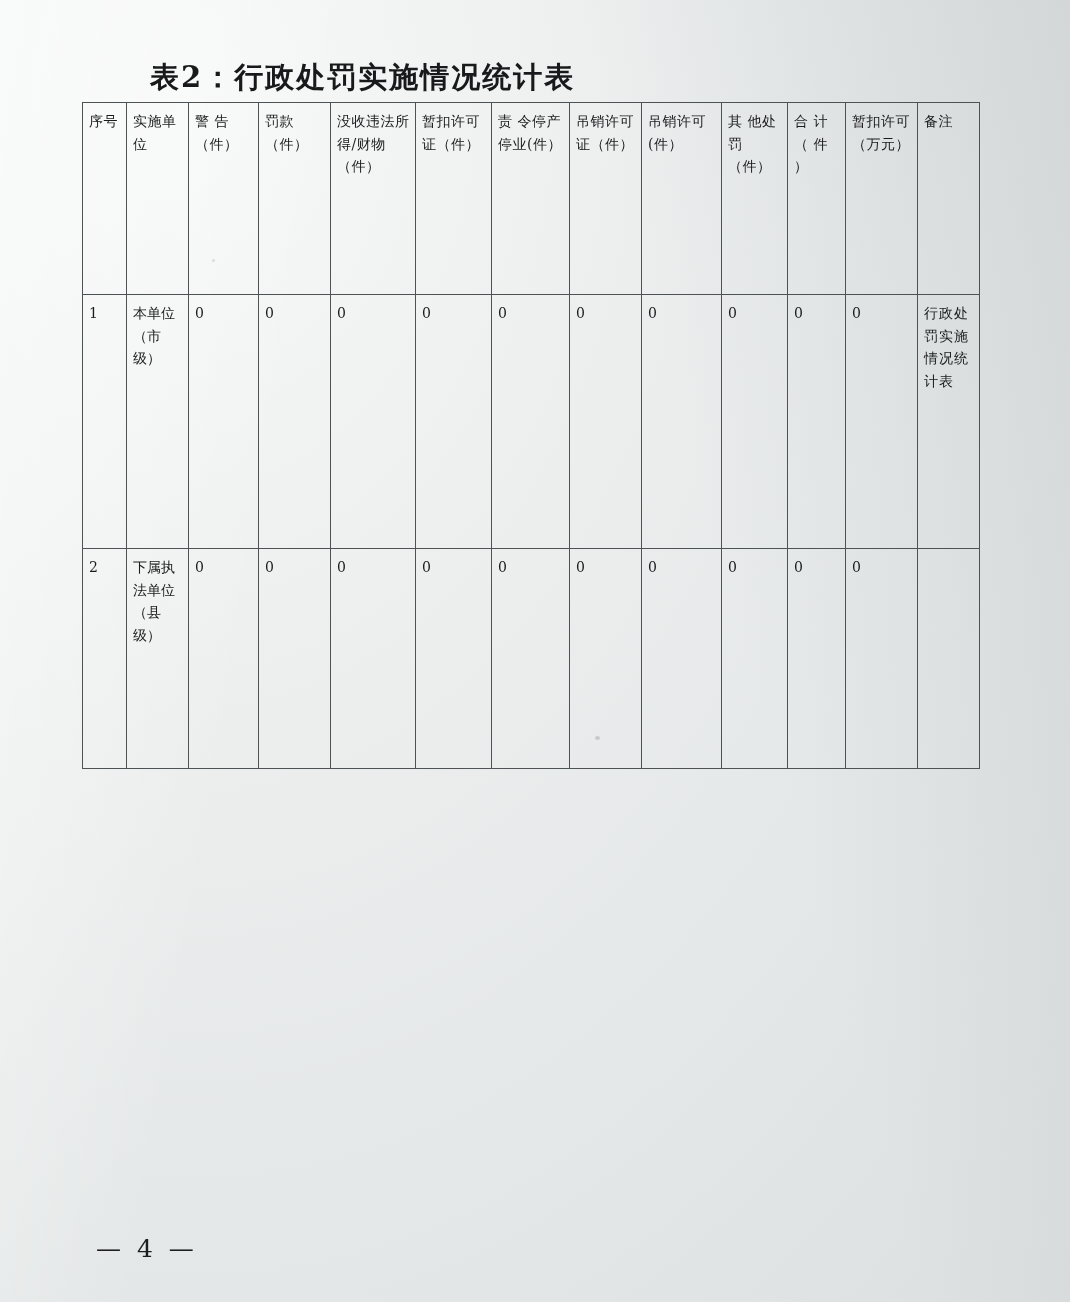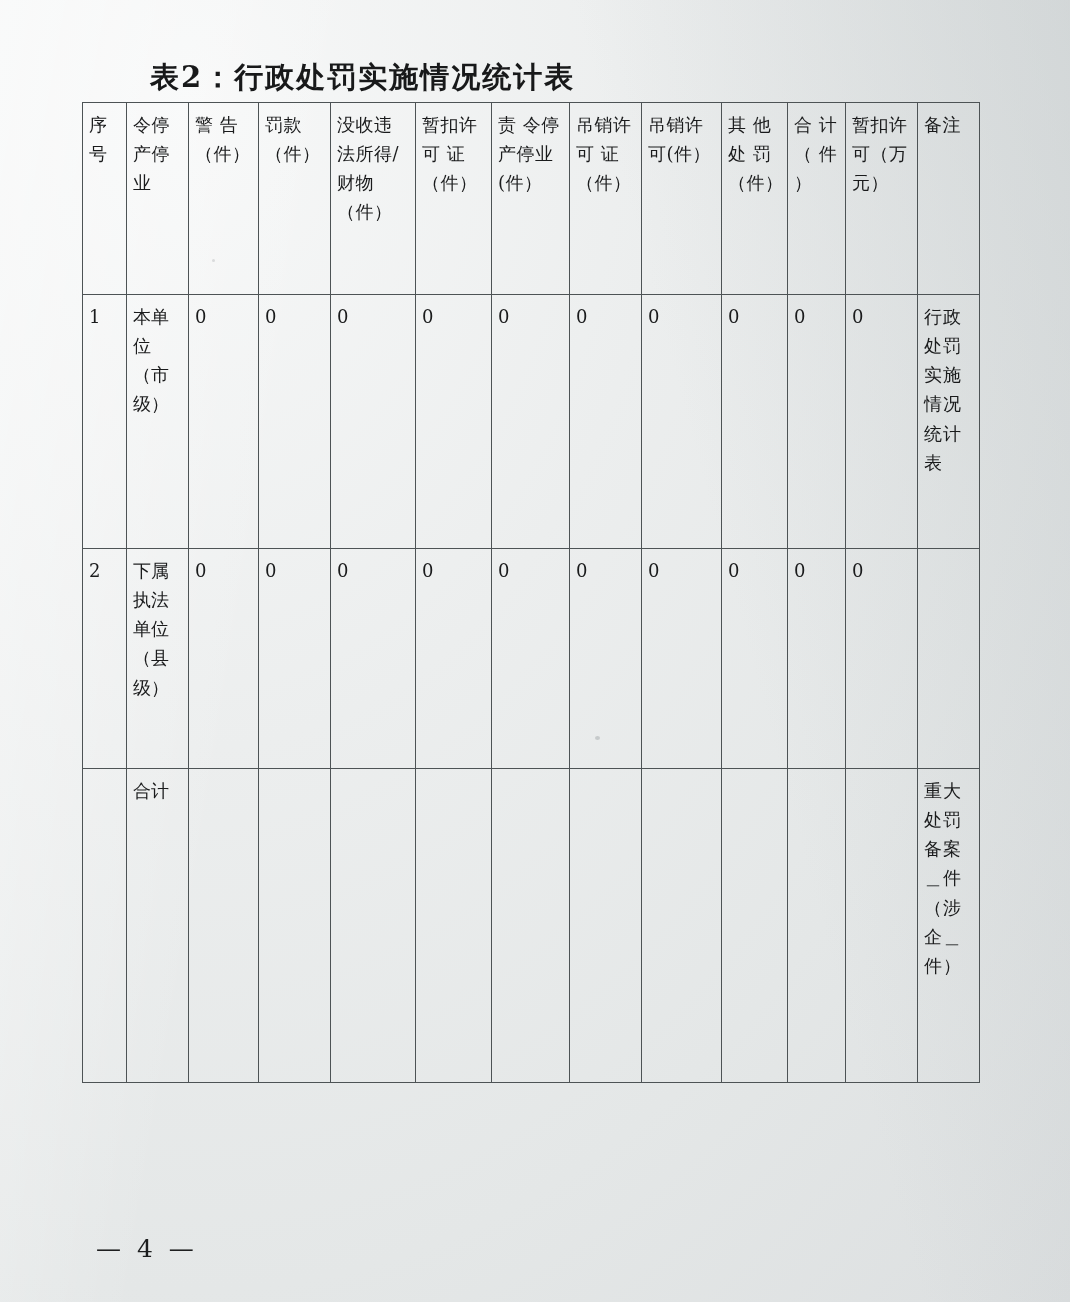--- a/index.html
+++ b/index.html
@@ -56,21 +56,21 @@
     top: 86px;
     width: 868px;
     border-collapse: collapse;
     table-layout: fixed;
     background: transparent;
   }
   table.stat-table td {
     border: 1px solid #4d5355;
     vertical-align: top;
     padding: 7px 5px 4px 6px;
-    font-size: 18px;
+    font-size: 14px;
     line-height: 1.62;
     font-family: "DejaVu Serif", "Liberation Serif", serif;
     color: #1a1b1c;
   }
   
   col.c0 { width: 44px; }
   col.c1 { width: 62px; }
   col.c2 { width: 70px; }
   col.c3 { width: 72px; }
   col.c4 { width: 85px; }
@@ -138,21 +138,21 @@
         <col class="c7">
         <col class="c8">
         <col class="c9">
       <col class="c10">
         <col class="c11">
         <col class="c12">
     </colgroup>
     <tbody>
       <tr class="head-row">
         <td class="head-cell">序号</td>
-        <td class="head-cell">令停产停业</td>
+        <td class="head-cell">实施单位</td>
         <td class="head-cell">警 告（件）</td>
         <td class="head-cell">罚款（件）</td>
         <td class="head-cell">没收违法所得/财物（件）</td>
         <td class="head-cell">暂扣许可 证（件）</td>
         <td class="head-cell">责 令停产停业(件）</td>
         <td class="head-cell">吊销许可 证（件）</td>
         <td class="head-cell">吊销许可(件）</td>
         <td class="head-cell">其 他处 罚（件）</td>
         <td class="head-cell">合 计（ 件 ）</td>
         <td class="head-cell">暂扣许可（万元）</td>
@@ -184,35 +184,20 @@
         <td class="num">0</td>
         <td class="num">0</td>
         <td class="num">0</td>
         <td class="num">0</td>
         <td class="num">0</td>
         <td class="num">0</td>
         <td class="num">0</td>
         <td class="note-cell"></td>
       </tr>
 
-      <tr class="row-3">
-        <td class="num"></td>
-        <td>合计</td>
-        <td class="num"></td>
-        <td class="num"></td>
-        <td class="num"></td>
-        <td class="num"></td>
-        <td class="num"></td>
-        <td class="num"></td>
-        <td class="num"></td>
-        <td class="num"></td>
-        <td class="num"></td>
-        <td class="num"></td>
-        <td class="note-cell">重大处罚备案＿件（涉企＿件）</td>
-      </tr>
     </tbody>
   </table>
 
   <div class="page-number">— 4 —</div>
 
   <div class="speck" style="left:595px; top:720px; width:5px; height:4px;"></div>
   <div class="speck" style="left:212px; top:243px; width:3px; height:3px; background:rgba(130,136,138,0.25);"></div>
 </div>
 
 </body></html>

